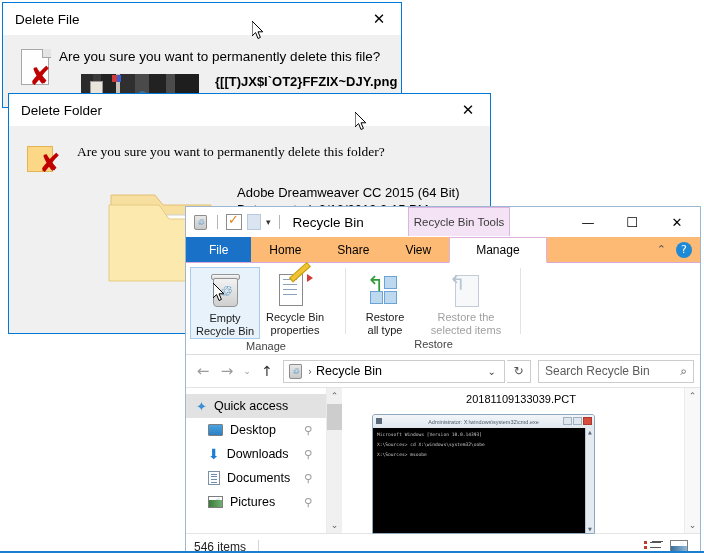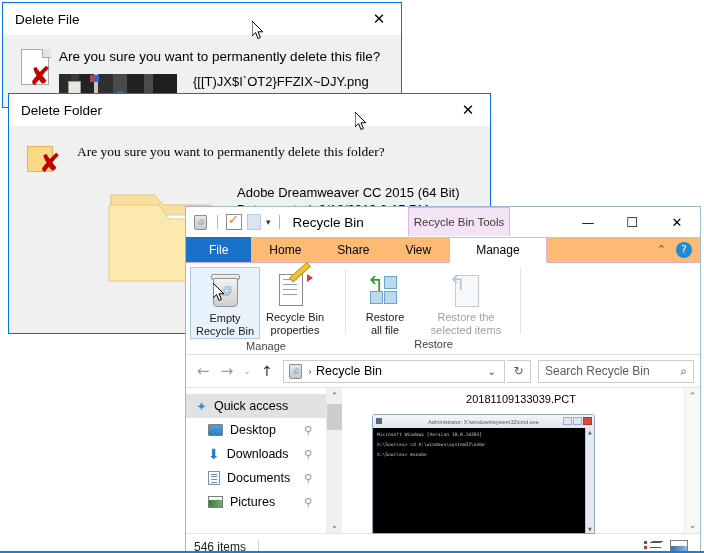--- a/index.html
+++ b/index.html
@@ -42,21 +42,21 @@
     background:#fefefe; border:1px solid #a8a8a8;
   }
   .fileicon .fold {
     position:absolute; right:0px; top:0px; width:9px; height:9px;
     background:#e4e4e4; border-left:1px solid #a8a8a8; border-bottom:1px solid #a8a8a8;
   }
   .redx {
     position:absolute; font-size:26px; color:#c00000; font-weight:bold;
     font-family:"DejaVu Sans", sans-serif; line-height:1;
   }
-  .file-detail-row { display:flex; margin-top:10px; padding-left:56px; }
+  .file-detail-row { display:flex; margin-top:10px; padding-left:78px;font-weight:bold; }
   .thumb-img {
     width:118px; height:30px; flex:none;
     background:
       radial-gradient(circle at 14% 70%, #b8743a 0 5px, transparent 6px),
       radial-gradient(circle at 52% 72%, #3b6f9c 0 4px, transparent 5px),
       linear-gradient(90deg,#2b2b2b 0 10%, #3a3a3a 10% 17%, #232323 17% 30%,
                       #c9c3bb 30% 33%, #2f2f2f 33% 46%, #4a4a4a 46% 58%,
                       #222 58% 72%, #4b4b4b 72% 80%, #1e1e1e 80% 100%);
     position:relative; overflow:hidden;
   }
@@ -438,21 +438,21 @@
         <div class="rbtn">
           <span class="glyph">
             <span class="ic-restore">
               <i class="sq" style="left:17px;top:3px"></i>
               <i class="sq" style="left:3px;top:18px"></i>
               <i class="sq" style="left:17px;top:18px"></i>
               <i class="arrow">↰</i>
             </span>
           </span>
           <span>Restore</span>
-          <span>all file</span>
+          <span>all type</span>
         </div>
         <div class="rbtn disabled" style="width:92px">
           <span class="glyph">
             <span class="ic-restore-dim">
                 <i class="pg"></i>
                 <i class="arrow">↰</i>
               </span>
           </span>
           <span>Restore the</span>
           <span>selected items</span>

